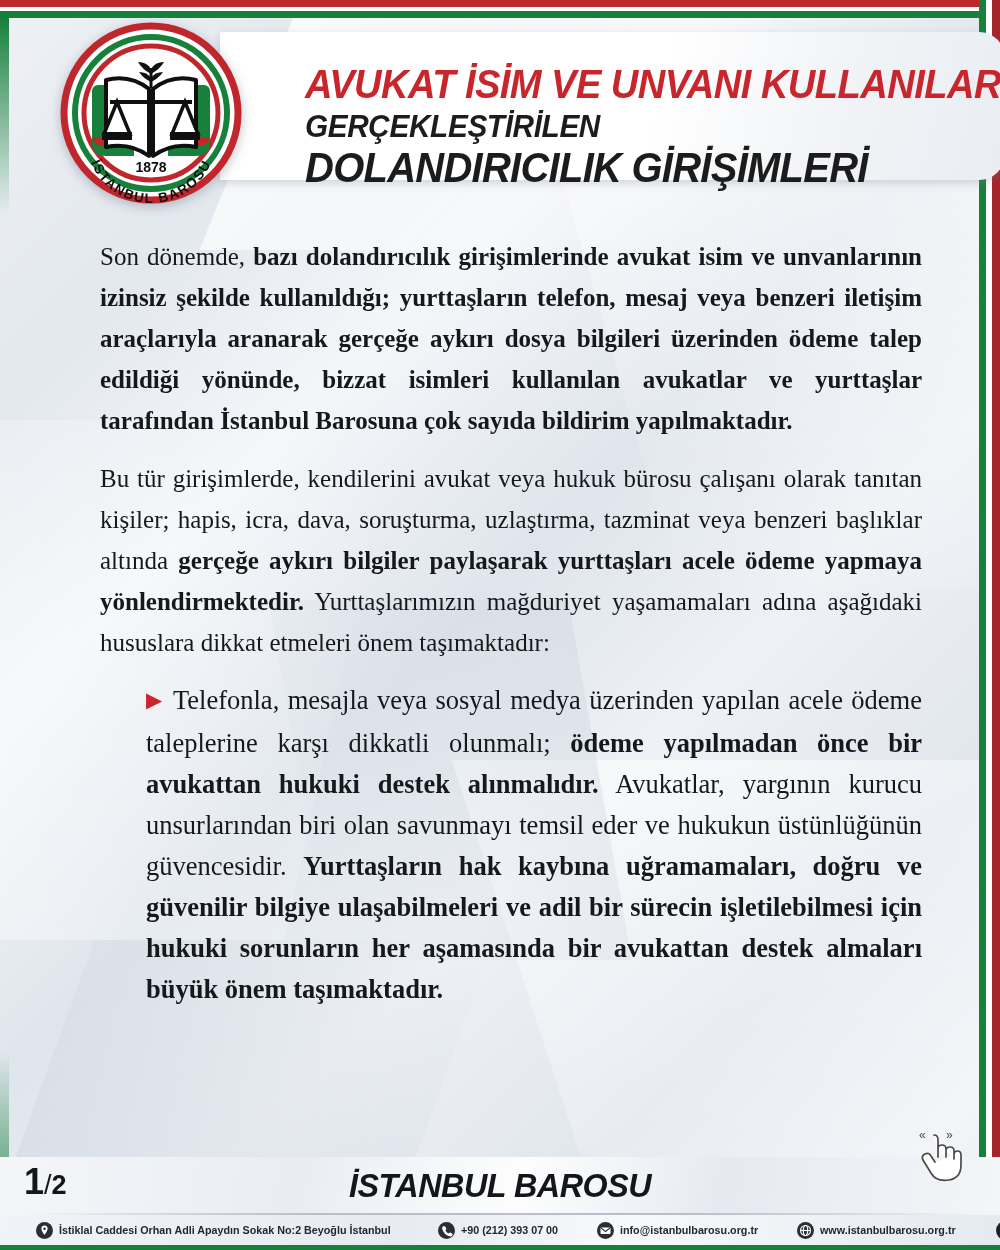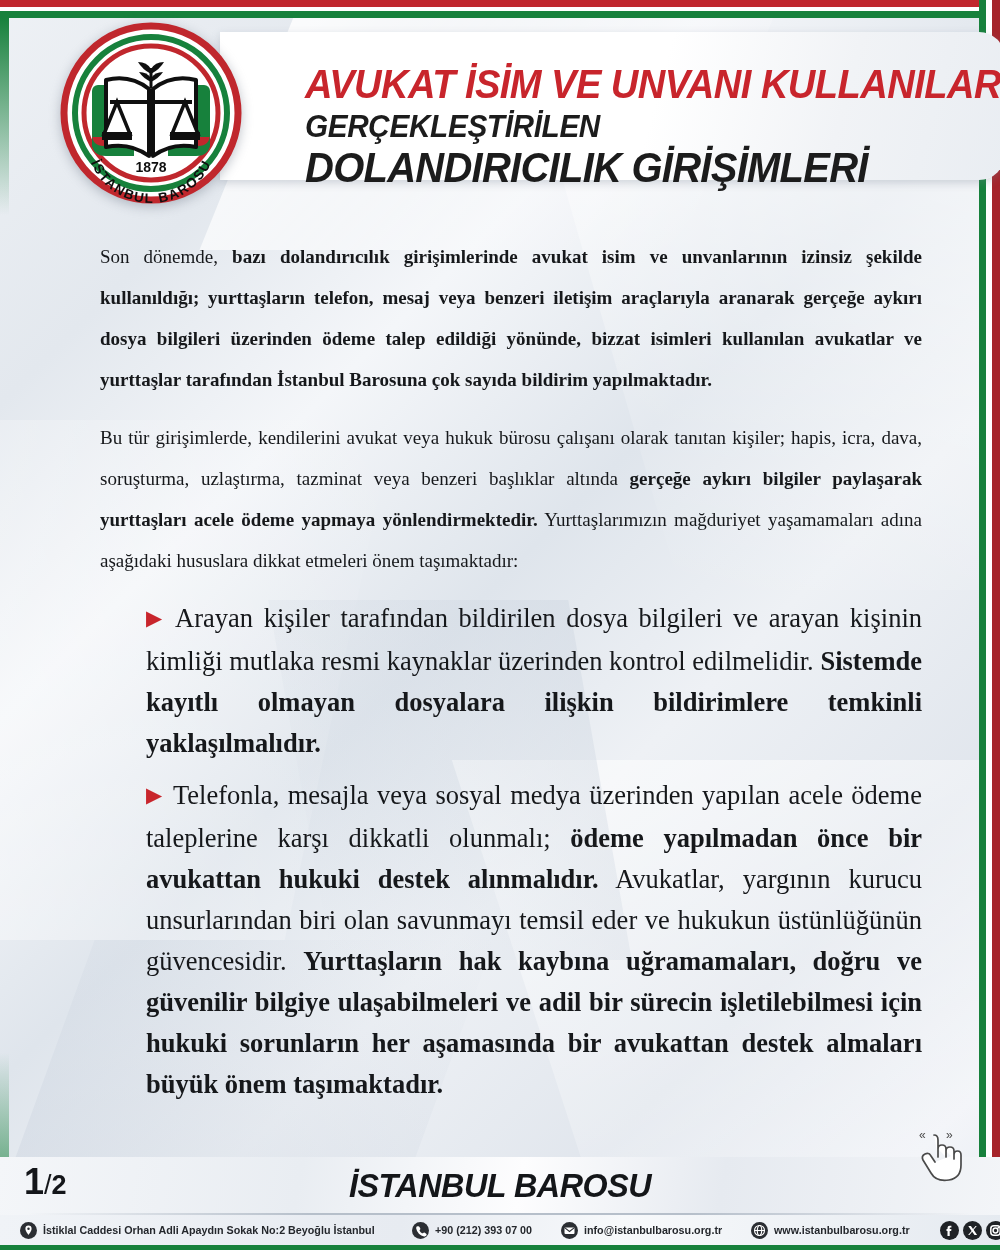--- a/index.html
+++ b/index.html
@@ -94,21 +94,21 @@
 
   
   .logo { position:absolute; left:0; top:0; width:182px; height:182px;
           filter:drop-shadow(0 3px 6px rgba(110,120,135,.45)); }
 
   
   .content {
     position:absolute; top:236px; left:100px; width:822px;
   }
   p.para {
-    font-size:19px;
+    font-size:25px;
     line-height:41px;
     color:#16181b;
     text-align:justify;
     text-justify:inter-word;
     hyphens:manual;
     margin-bottom:17px;
   }
   p.para b { font-weight:bold; }
   .bullets { margin-top:9px; padding-left:46px; }
   p.bullet {
@@ -152,21 +152,21 @@
     font-size:34px; font-weight:bold; font-style:italic;
     color:#141619; letter-spacing:-0.5px;
     transform:scaleX(.95);
   }
 
   .swipe { position:absolute; right:36px; bottom:62px; width:52px; height:56px; }
 
   .contact-bar {
     position:absolute; left:0; bottom:0; width:1000px; height:30px;
     background:linear-gradient(100deg,#f0f3f7 0%,#e7ebf1 40%,#f7f9fb 62%,#e5eaf0 100%);
-    display:flex; align-items:center; padding-left:20px; gap:6px;
+    display:flex; align-items:center; padding-left:36px; gap:16px;
     font-family:"Liberation Sans", sans-serif;
   }
   .ci { display:flex; align-items:center; margin-right:18px; }
   .ci svg { flex:none; }
   .ci span {
     font-size:11.2px; color:#24272c; font-weight:bold;
     margin-left:6px; white-space:nowrap;
     transform:scaleX(.96); transform-origin:left center;
   }
   .soc-group { display:flex; align-items:center; gap:4px; margin-right:5px; }
@@ -245,21 +245,20 @@
   </div>
 
   <div class="content">
 
     <p class="para"><span>Son dönemde, </span><b>bazı dolandırıcılık girişimlerinde avukat isim ve unvanlarının izinsiz şekilde kullanıldığı; yurttaşların telefon, mesaj veya benzeri iletişim araçlarıyla aranarak gerçeğe aykırı dosya bilgileri üzerinden ödeme talep edildiği yönünde, bizzat isimleri kullanılan avukatlar ve yurttaşlar tarafından İstanbul Barosuna çok sayıda bildirim yapılmaktadır.</b></p>
 
     <p class="para"><span>Bu tür girişimlerde, kendilerini avukat veya hukuk bürosu çalışanı olarak tanıtan kişiler; hapis, icra, dava, soruşturma, uzlaştırma, tazminat veya benzeri başlıklar altında </span><b>gerçeğe aykırı bilgiler paylaşarak yurttaşları acele ödeme yapmaya yönlendirmektedir.</b><span> Yurttaşlarımızın mağduriyet yaşamamaları adına aşağıdaki hususlara dikkat etmeleri önem taşımaktadır:</span></p>
 
     <div class="bullets">
 
-      <p class="bullet"><span class="tri">▶</span><span>Arayan kişiler tarafından bildirilen dosya bilgileri ve arayan kişinin kimliği mutlaka resmi kaynaklar üzerinden kontrol edilmelidir. </span><b>Sistemde kayıtlı olmayan dosyalara ilişkin bildirimlere temkinli yaklaşılmalıdır.</b></p>
 
       <p class="bullet"><span class="tri">▶</span><span>Telefonla, mesajla veya sosyal medya üzerinden yapılan acele ödeme taleplerine karşı dikkatli olunmalı; </span><b>ödeme yapılmadan önce bir avukattan hukuki destek alınmalıdır.</b><span> Avukatlar, yargının kurucu unsurlarından biri olan savunmayı temsil eder ve hukukun üstünlüğünün güvencesidir. </span><b>Yurttaşların hak kaybına uğramamaları, doğru ve güvenilir bilgiye ulaşabilmeleri ve adil bir sürecin işletilebilmesi için hukuki sorunların her aşamasında bir avukattan destek almaları büyük önem taşımaktadır.</b></p>
 
     </div>
   </div>
 
   <div class="footer">
 
     <div class="footer-band"></div>
 

